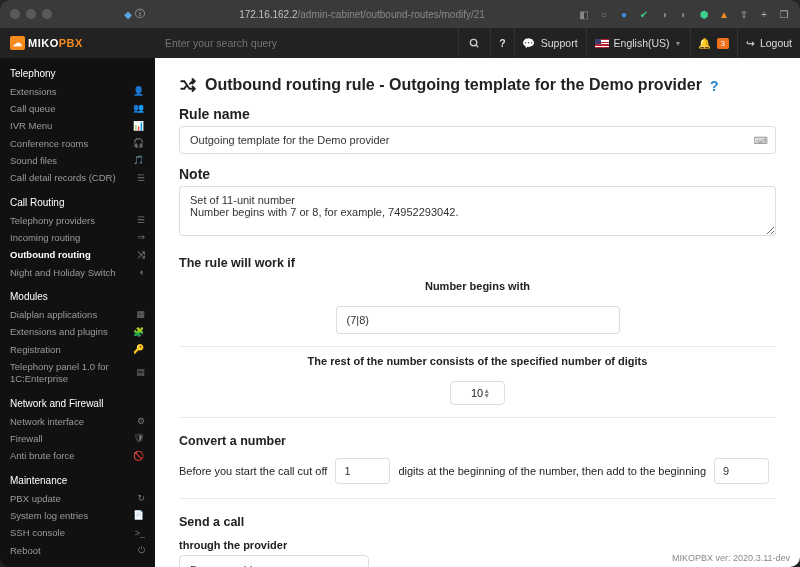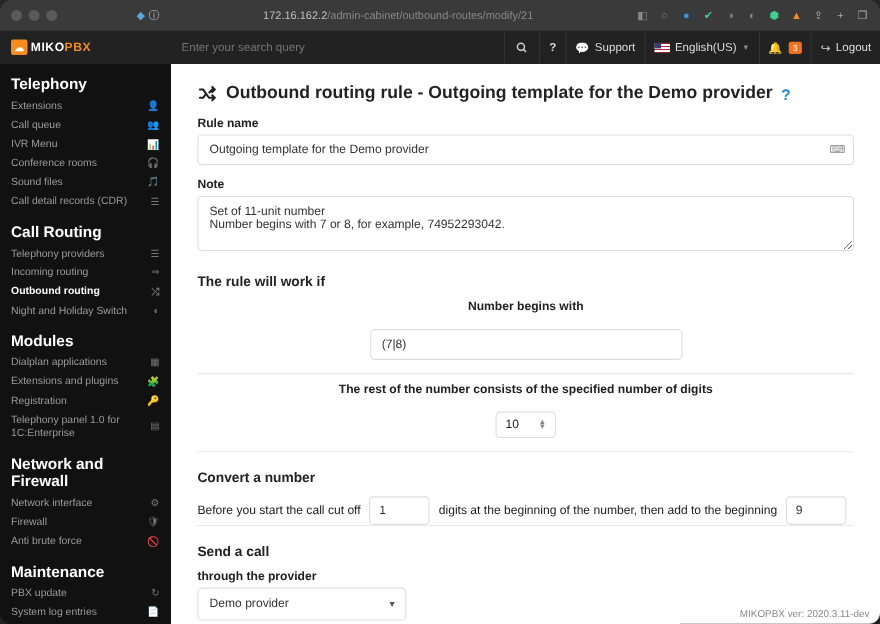--- a/index.html
+++ b/index.html
@@ -16,41 +16,41 @@
   .logo { width:155px; padding:5px 10px; display:flex; align-items:center; }
   .logo-badge { background:#f68b1e; color:#fff; font-weight:700; padding:2px 3px; border-radius:2px; font-size:9px; display:flex; align-items:center; gap:2px;}
   .logo-text1 { color:#fff; font-weight:700; font-size:11px; letter-spacing:.5px;}
   .logo-text2 { color:#f68b1e; font-weight:700; font-size:11px; letter-spacing:.5px;}
   .searchbar { flex:1; display:flex; align-items:center; padding:0 10px; }
   .searchbar input { flex:1; background:transparent; border:none; color:#888; font-size:10.5px; outline:none;}
   .app-btn { padding:0 8px; height:30px; display:flex; align-items:center; gap:5px; color:#ddd; font-size:10.5px; border-left:1px solid #333; cursor:pointer;}
   .body { flex:1; display:flex; overflow:hidden; }
   .sidebar { width:155px; background:#111; color:#ccc; font-size:9.5px; overflow-y:auto; padding:6px 0 0 0;}
   .side-section { margin-bottom:6px; }
-  .side-header { color:#fff; font-weight:700; font-size:14px; padding:4px 10px;}
+  .side-header { color:#fff; font-weight:400; font-size:10px; padding:4px 10px;}
   .side-item { display:flex; align-items:center; justify-content:space-between; padding:2.5px 10px 2.5px 10px; color:#9b9b9b; cursor:pointer; line-height:1.3;}
   .side-item.active { color:#fff; font-weight:600; }
   .side-item .ico { width:12px; text-align:right; color:#777; font-size:9px;}
   .main { flex:1; background:#fff; position:relative; overflow-y:auto; padding:18px 24px 36px 24px; color:#222;}
   h1 { font-size:16px; font-weight:700; display:flex; align-items:flex-end; gap:8px; }
   h1 .ricon { width:18px; height:18px; }
   .help { color:#2185d0; font-size:14px; font-weight:700; cursor:pointer;}
   .field { margin-top:12px; }
-  .flabel { font-size:11px; font-weight:700; margin-bottom:4px; display:block;}
+  .flabel { font-size:14px; font-weight:700; margin-bottom:4px; display:block;}
   .input, .textarea, .small-input, .select { width:100%; border:1px solid rgba(34,36,38,.15); border-radius:4px; padding:7px 10px; font-size:11px; color:#333; }
   .input-wrap { position:relative; }
   .input-icon { position:absolute; right:8px; top:50%; transform:translateY(-50%); color:#888; font-size:10px;}
   .textarea { height:50px; resize:both; font-family:inherit;}
   .section-title { font-size:12.5px; font-weight:700; margin-top:16px; margin-bottom:10px;}
   .inline-field { display:flex; align-items:center; gap:14px; font-size:11px; margin-top:8px; border-bottom:1px solid rgba(34,36,38,.1); padding-bottom:12px;flex-direction:column;}
   .inline-field .flabel2 { font-weight:700; font-size:11px;}
   .small-input { width:70px; }
-  .num-spin { width:55px; border:1px solid rgba(34,36,38,.15); border-radius:4px; padding:5px 8px; font-size:11px; display:flex; align-items:center; justify-content:space-between;}
+  .num-spin { width:55px; border:1px solid rgba(34,36,38,.15); border-radius:4px; padding:5px 20px; font-size:11px; display:flex; align-items:center; justify-content:space-between;}
   .spin-btns { display:flex; flex-direction:column; line-height:5px; color:#888; font-size:7px;}
-  .inline-sentence { display:flex; align-items:center; gap:8px; font-size:11px; flex-wrap:wrap; margin-top:6px; border-bottom:1px solid rgba(34,36,38,.1); }
+  .inline-sentence { display:flex; align-items:center; gap:8px; font-size:11px; flex-wrap:wrap; margin-top:6px; border-bottom:1px solid rgba(34,36,38,.1); padding-bottom:14px;}
   .inline-sentence .small-input { width:55px; padding:6px 8px;}
   .select-wrap { position:relative; width:190px; }
   .select { padding:8px 26px 8px 10px; cursor:pointer;}
   .select-caret { position:absolute; right:9px; top:50%; transform:translateY(-50%); font-size:8px; color:#555;}
   .btnrow { display:flex; align-items:center; gap:12px; margin-top:16px;}
   .btn-back { display:flex; align-items:center; }
   .btn-back .bicon { border:1px solid rgba(34,36,38,.15); border-right:none; border-radius:3px 0 0 3px; padding:6px 8px; background:#f2f2f2; font-size:11px; color:#555;}
   .btn-back .btxt { border:1px solid rgba(34,36,38,.15); border-radius:0 3px 3px 0; padding:6px 14px; background:#f8f8f8; font-size:11px;}
   .btn-save { margin-left:auto; display:flex; align-items:center; background:#21ba45; color:#fff; border-radius:4px; font-size:11.5px; font-weight:600; overflow:hidden;}
   .btn-save .sicon { padding:8px 10px; background:rgba(0,0,0,.1);}

